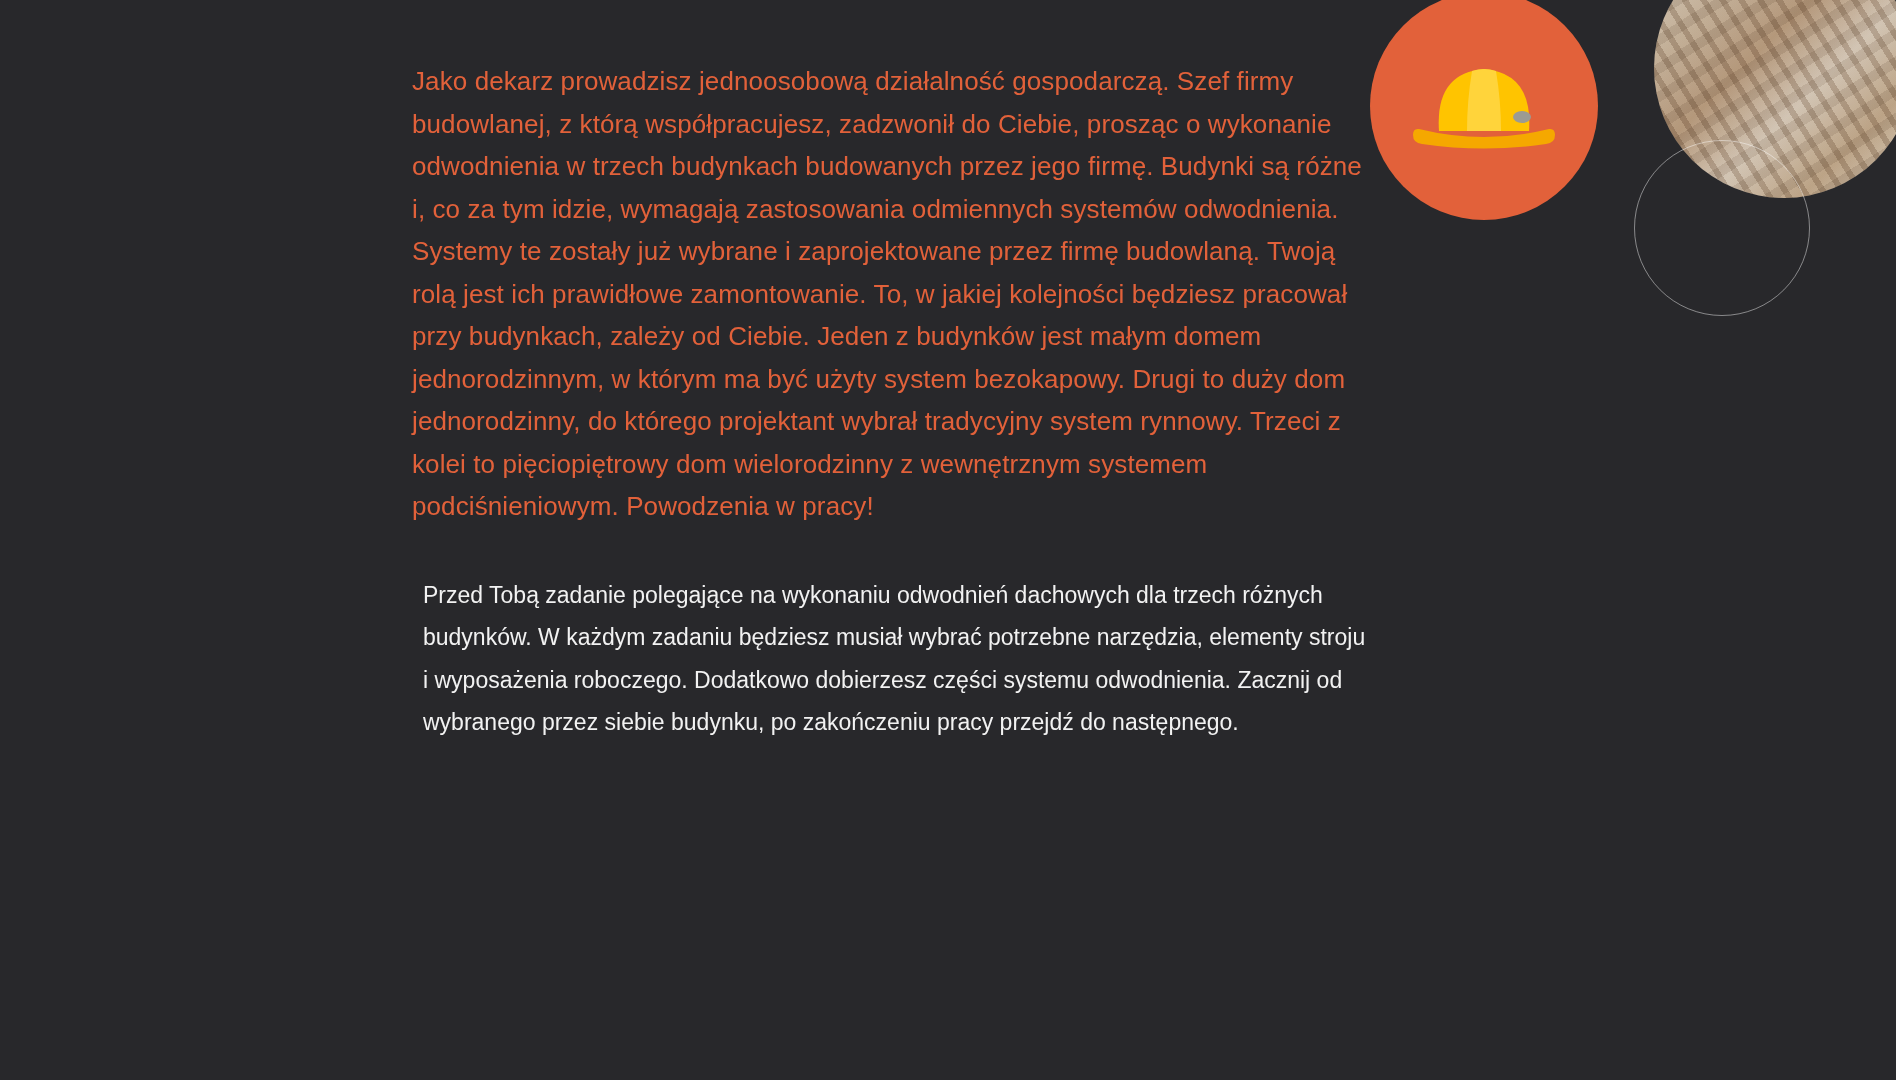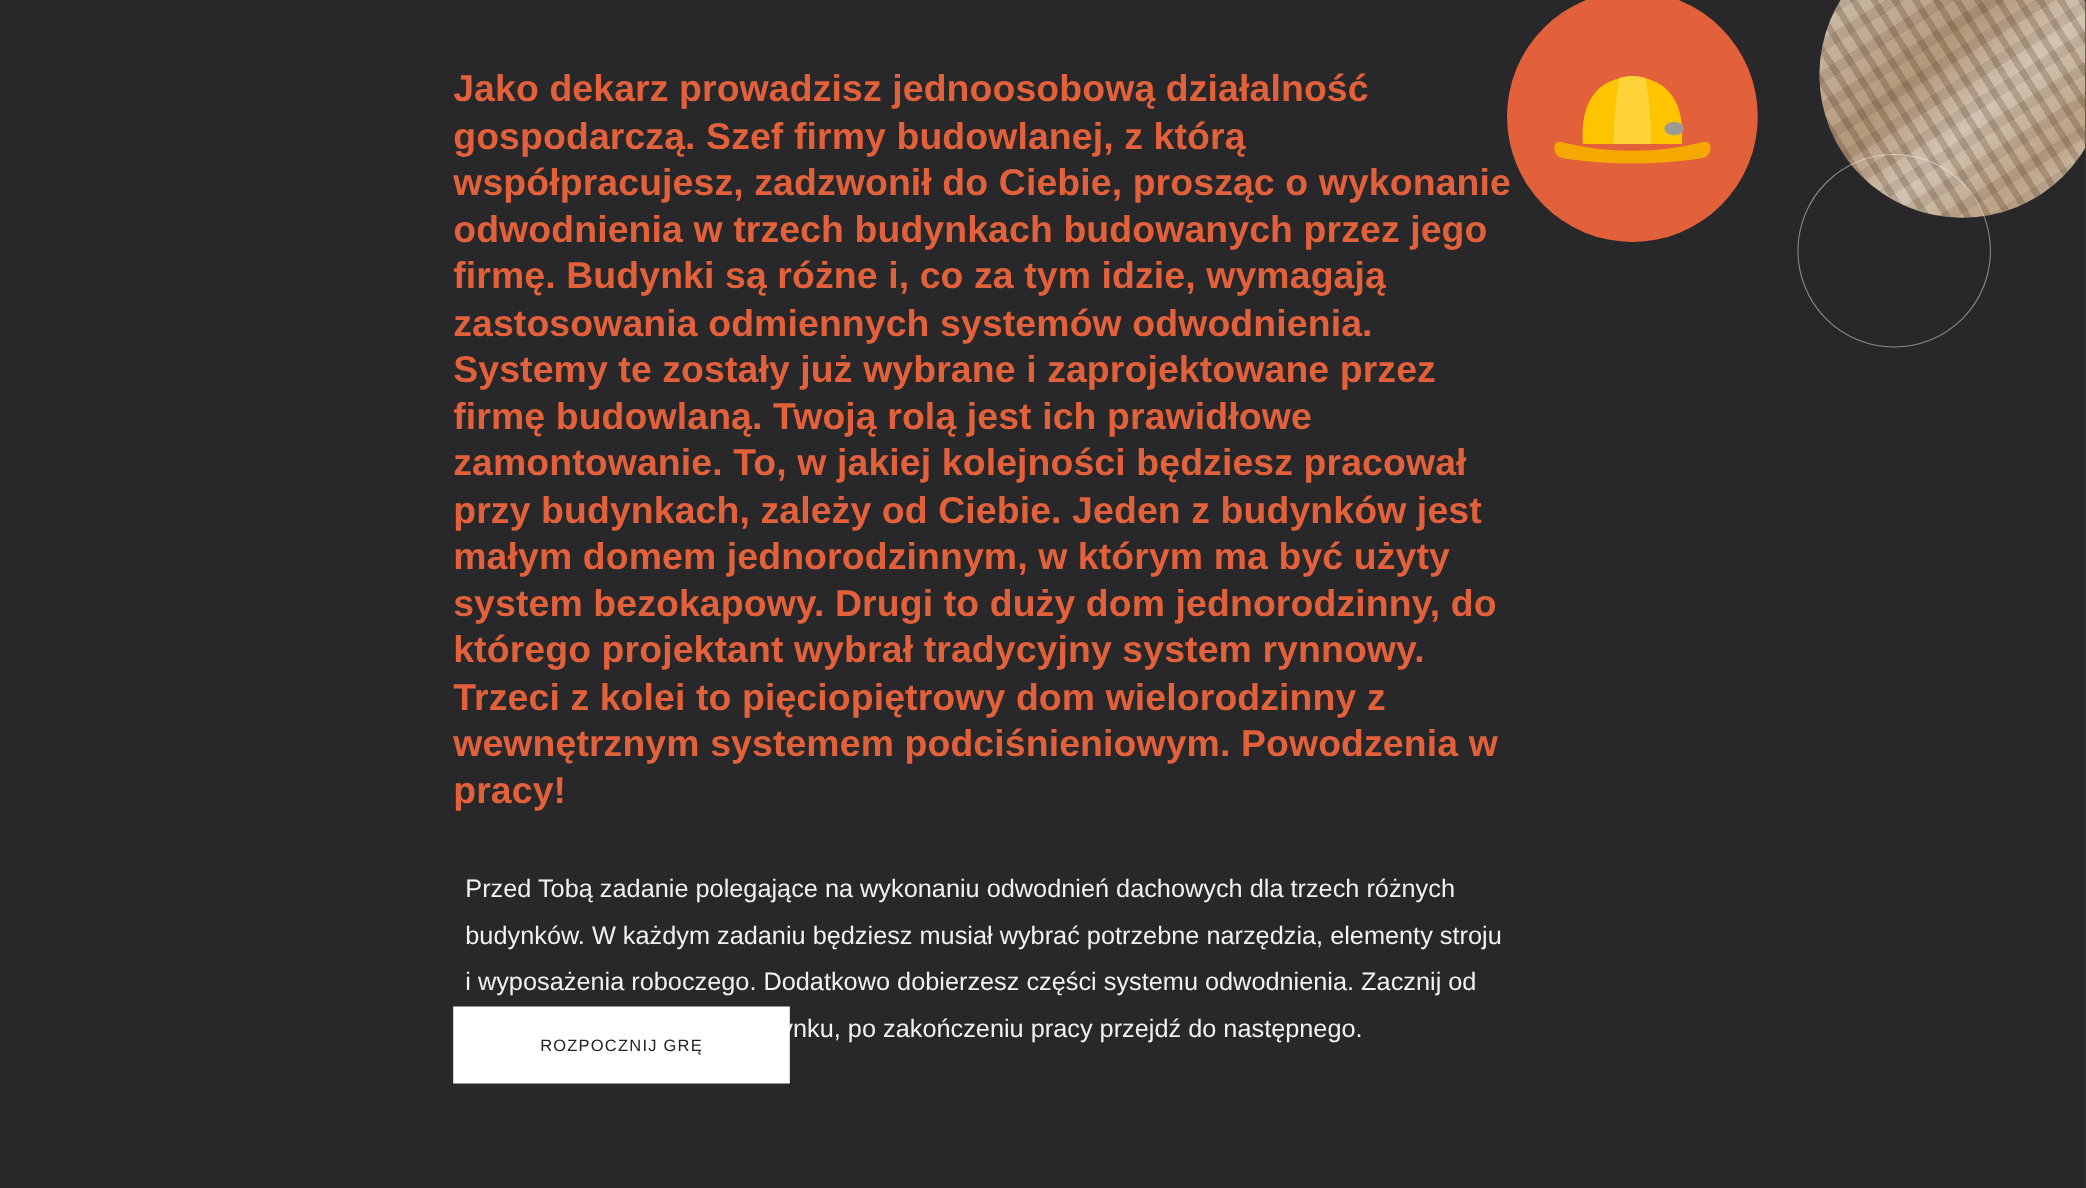--- a/index.html
+++ b/index.html
@@ -75,22 +75,22 @@
   
   .content {
     position: absolute;
     left: 412px;
     top: 60px;
     width: 970px;
   }
 
   .lead {
     color: #e2613a;
-    font-weight: bold;
-    font-size: 34px;
+    font-weight: normal;
+    font-size: 26px;
     line-height: 42.5px;
     letter-spacing: .1px;
     margin: 0 0 46px 0;
   }
 
   .body-text {
     color: #f2f2f2;
     font-size: 23px;
     line-height: 42.5px;
     font-weight: 400;
@@ -140,15 +140,14 @@
         <ellipse cx="113" cy="66" rx="9" ry="6" fill="#9b9b93"></ellipse>
       </svg>
     </span>
   </div>
 
   <div class="content">
     <p class="lead">Jako dekarz prowadzisz jednoosobową działalność gospodarczą. Szef firmy budowlanej, z którą współpracujesz, zadzwonił do Ciebie, prosząc o wykonanie odwodnienia w trzech budynkach budowanych przez jego firmę. Budynki są różne i, co za tym idzie, wymagają zastosowania odmiennych systemów odwodnienia. Systemy te zostały już wybrane i zaprojektowane przez firmę budowlaną. Twoją rolą jest ich prawidłowe zamontowanie. To, w jakiej kolejności będziesz pracował przy budynkach, zależy od Ciebie. Jeden z budynków jest małym domem jednorodzinnym, w którym ma być użyty system bezokapowy. Drugi to duży dom jednorodzinny, do którego projektant wybrał tradycyjny system rynnowy. Trzeci z kolei to pięciopiętrowy dom wielorodzinny z wewnętrznym systemem podciśnieniowym. Powodzenia w pracy!</p>
     <p class="body-text">Przed Tobą zadanie polegające na wykonaniu odwodnień dachowych dla trzech różnych budynków. W każdym zadaniu będziesz musiał wybrać potrzebne narzędzia, elementy stroju i wyposażenia roboczego. Dodatkowo dobierzesz części systemu odwodnienia. Zacznij od wybranego przez siebie budynku, po zakończeniu pracy przejdź do następnego.</p>
   </div>
 
-  <button class="start-btn">Rozpocznij grę</button>
 
 </div>
 
 </body></html>

